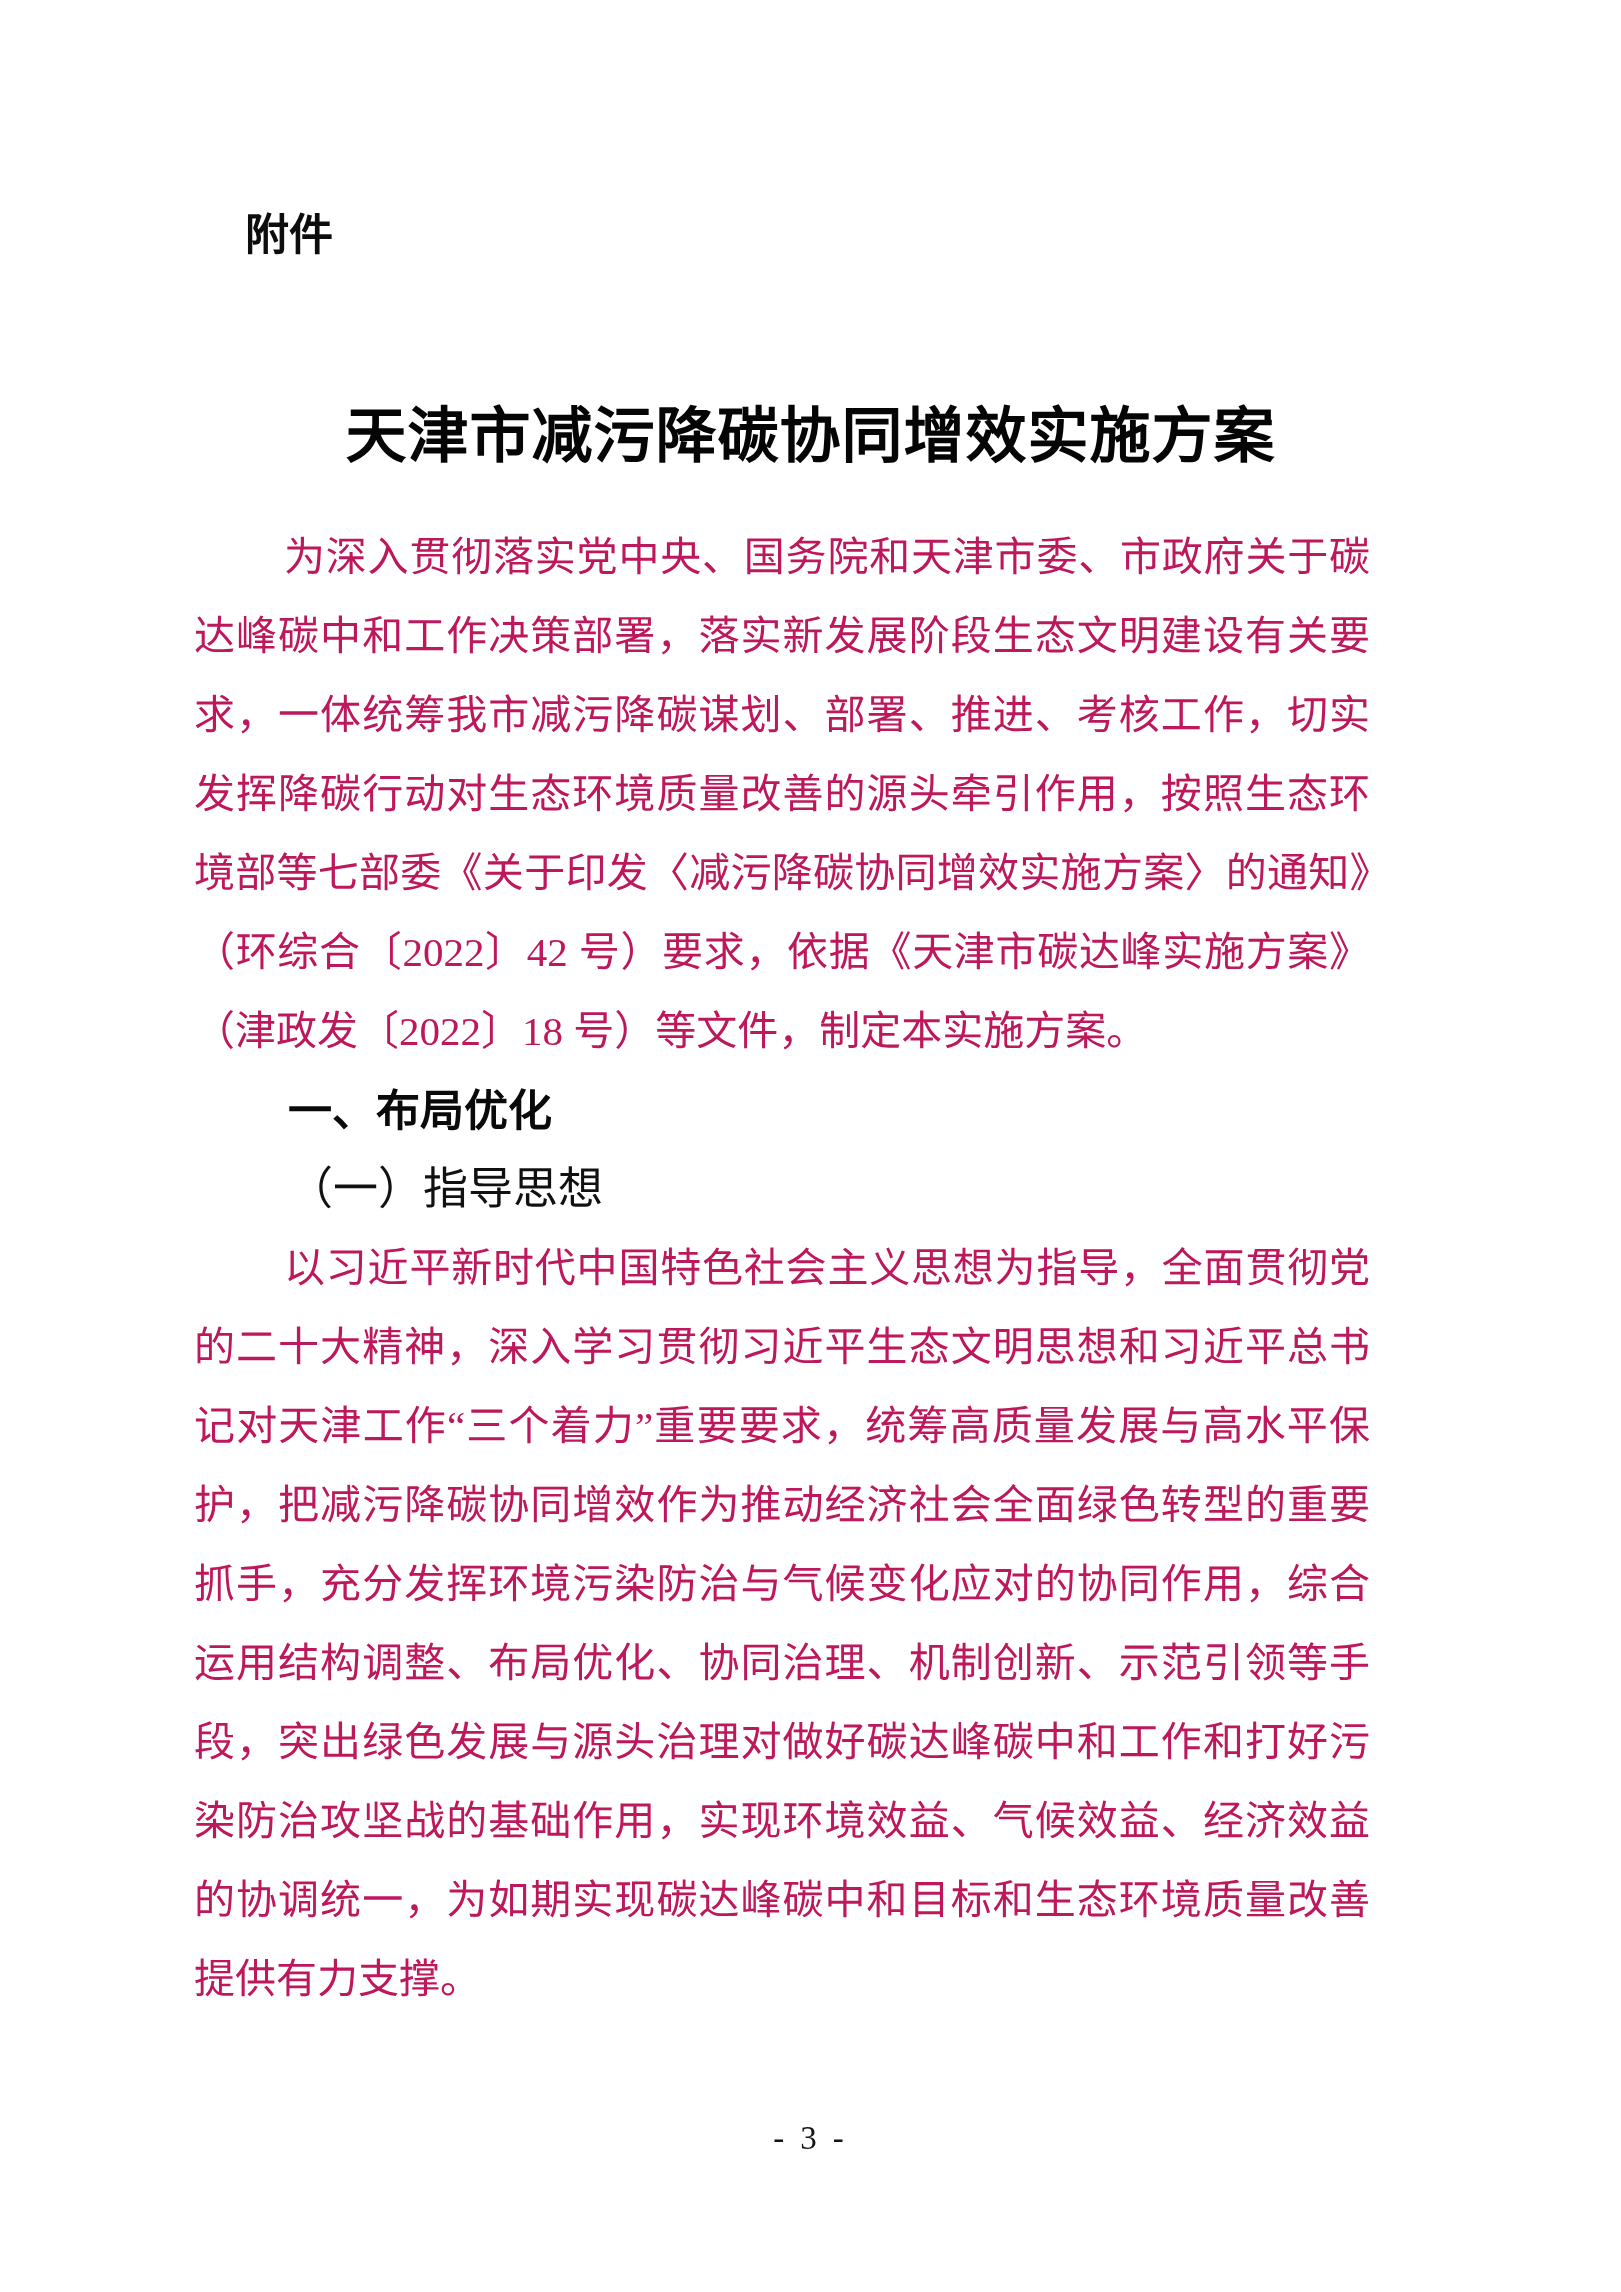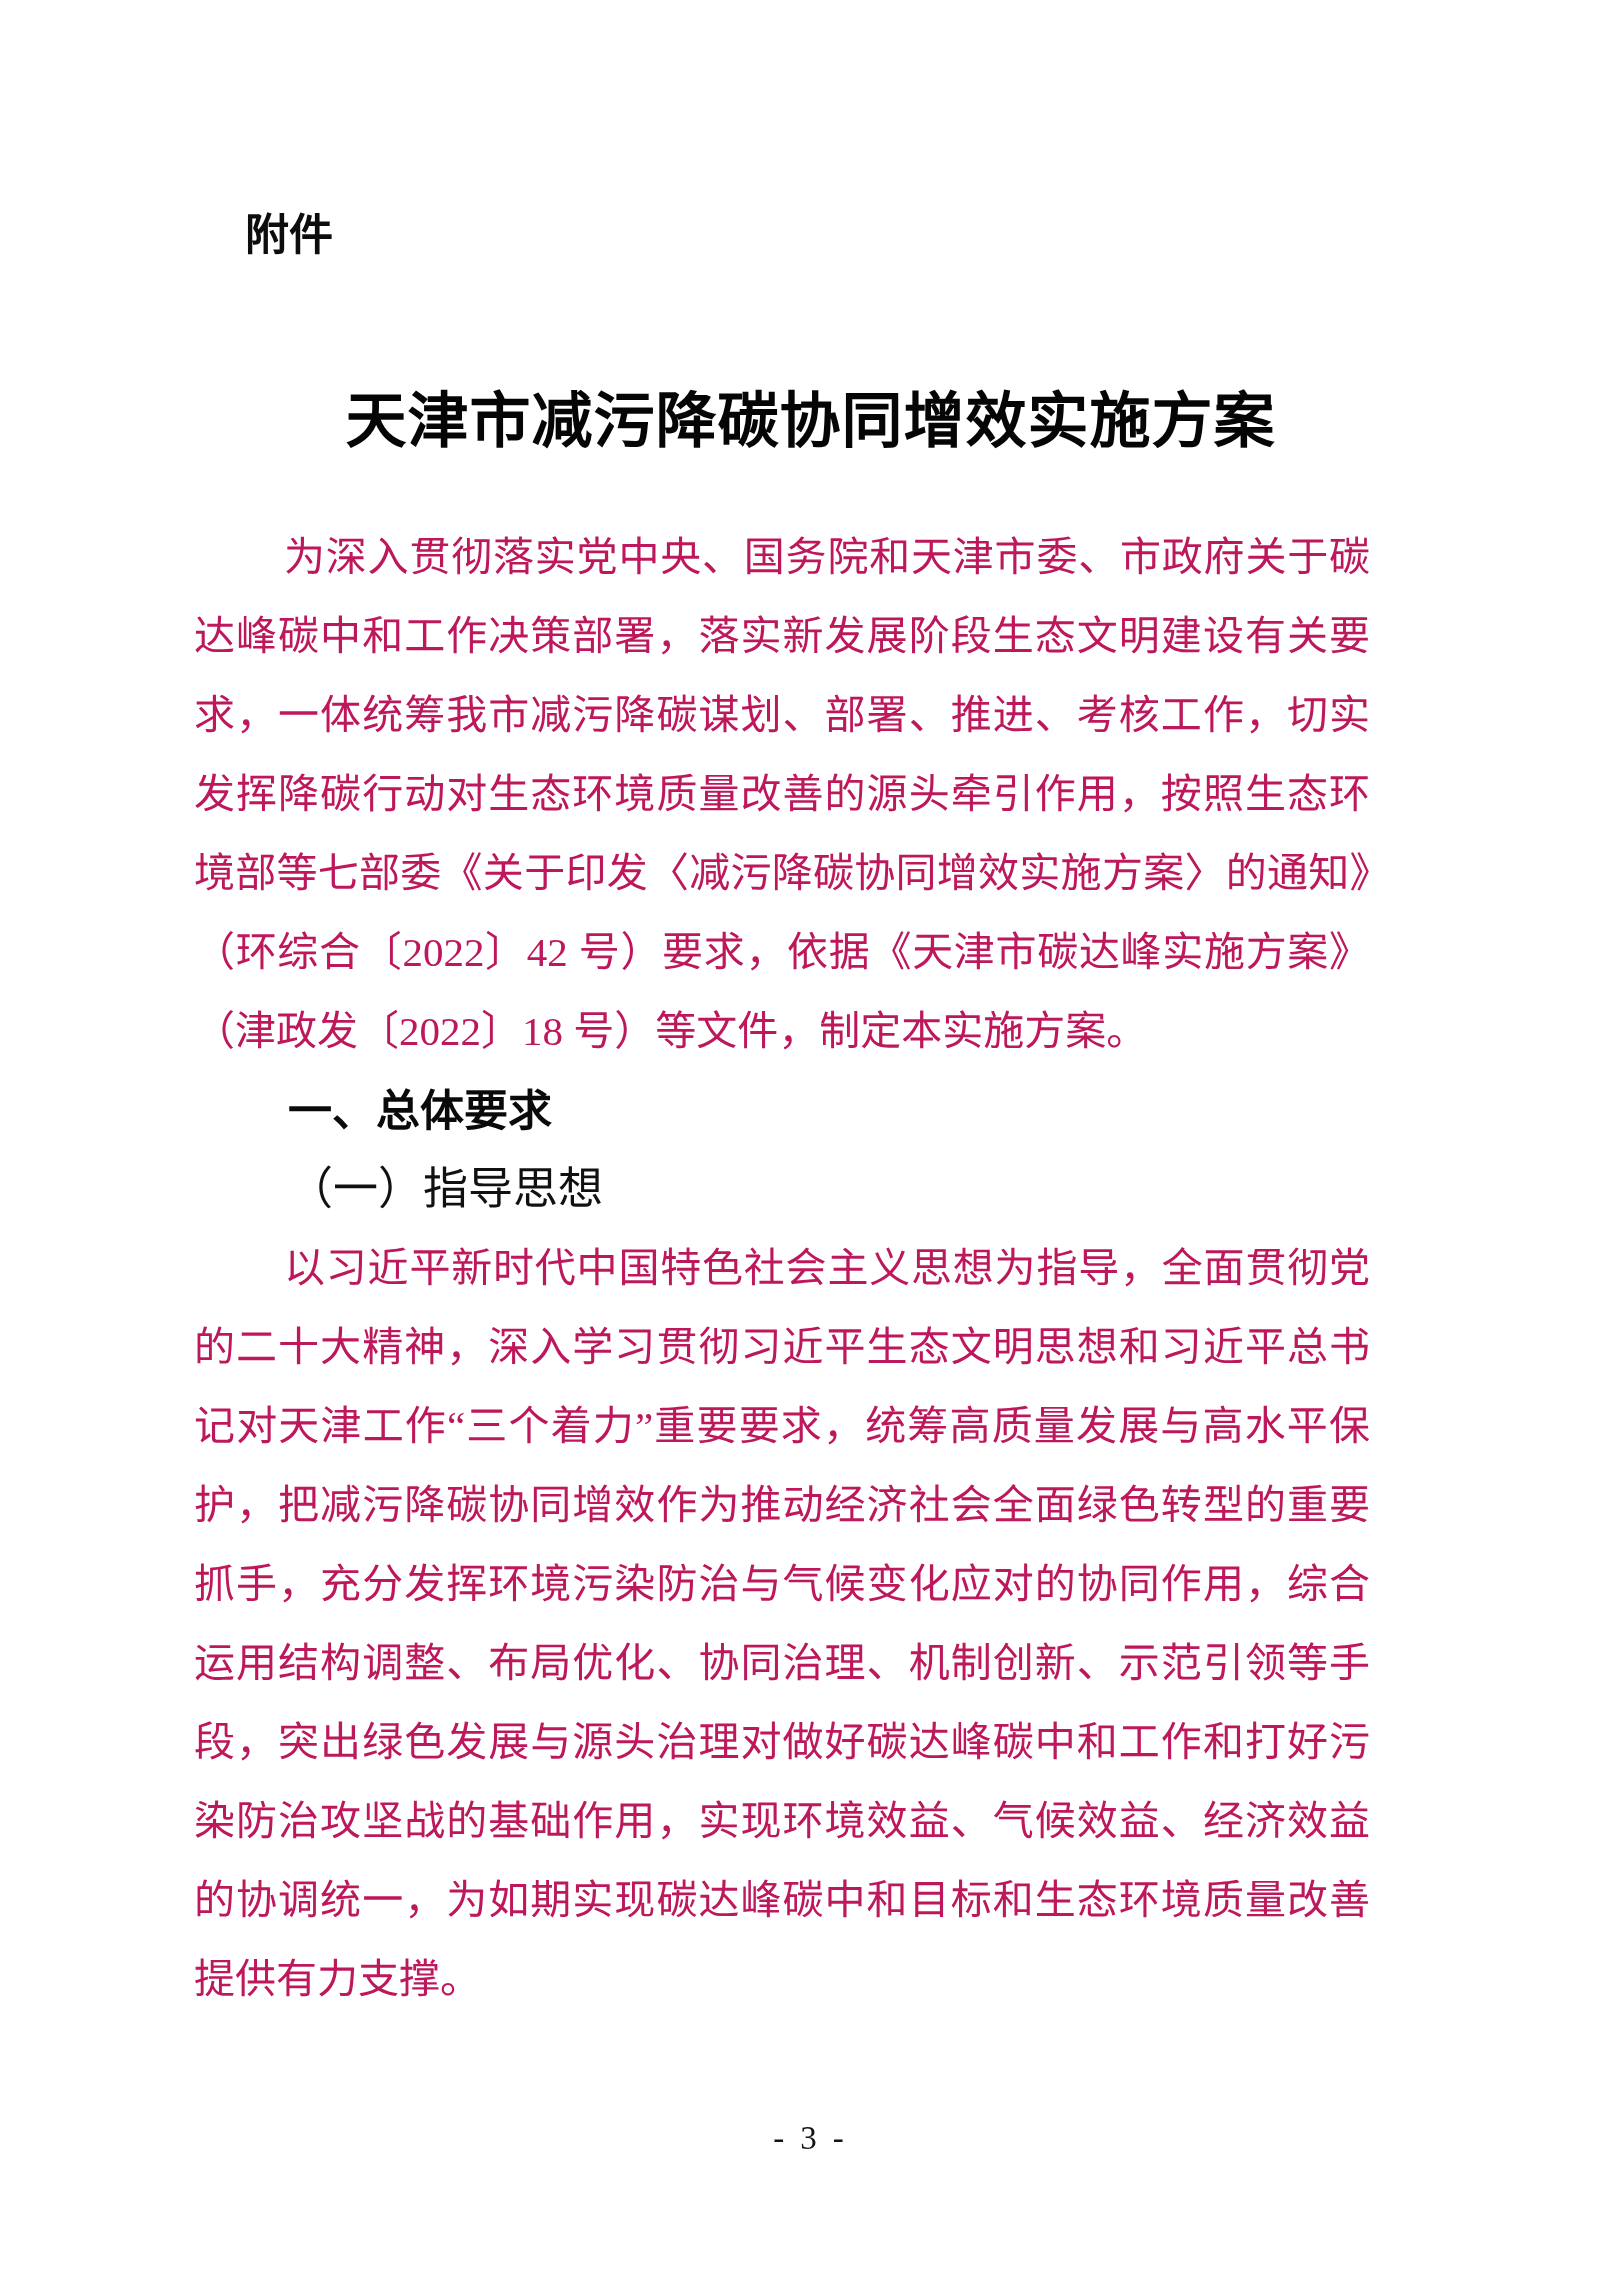--- a/index.html
+++ b/index.html
@@ -24,21 +24,21 @@
     font-family: "Liberation Sans", sans-serif;
     font-weight: 700;
     font-size: 44px;
     line-height: 53px;
     color: #0d0d0d;
   }
   .doc-title {
     position: absolute;
     left: 0;
     right: 0;
-    top: 346px;
+    top: 361px;
     text-align: center;
     font-family: "Liberation Serif", serif;
     font-weight: 700;
     font-size: 61px;
     line-height: 69px;
     letter-spacing: 1px;
     color: #050505;
   }
   .content {
     position: absolute;
@@ -94,21 +94,21 @@
 <div class="page">
 
   <div class="attachment-label">附件</div>
 
   <h1 class="doc-title">天津市减污降碳协同增效实施方案</h1>
 
   <div class="content">
 
     <p class="body-para">为深入贯彻落实党中央、国务院和天津市委、市政府关于碳达峰碳中和工作决策部署，落实新发展阶段生态文明建设有关要求，一体统筹我市减污降碳谋划、部署、推进、考核工作，切实发挥降碳行动对生态环境质量改善的源头牵引作用，按照生态环境部等七部委《关于印发〈减污降碳协同增效实施方案〉的通知》（环综合〔2022〕42 号）要求，依据《天津市碳达峰实施方案》（津政发〔2022〕18 号）等文件，制定本实施方案。</p>
 
-    <h2 class="section-heading">一、总体要求</h2>
+    <h2 class="section-heading">一、布局优化</h2>
 
     <h3 class="subsection-heading">（一）指导思想</h3>
 
     <p class="body-para">以习近平新时代中国特色社会主义思想为指导，全面贯彻党的二十大精神，深入学习贯彻习近平生态文明思想和习近平总书记对天津工作“三个着力”重要要求，统筹高质量发展与高水平保护，把减污降碳协同增效作为推动经济社会全面绿色转型的重要抓手，充分发挥环境污染防治与气候变化应对的协同作用，综合运用结构调整、布局优化、协同治理、机制创新、示范引领等手段，突出绿色发展与源头治理对做好碳达峰碳中和工作和打好污染防治攻坚战的基础作用，实现环境效益、气候效益、经济效益的协调统一，为如期实现碳达峰碳中和目标和生态环境质量改善提供有力支撑。</p>
 
   </div>
 
   <div class="page-footer">- 3 -</div>
 
 </div>

